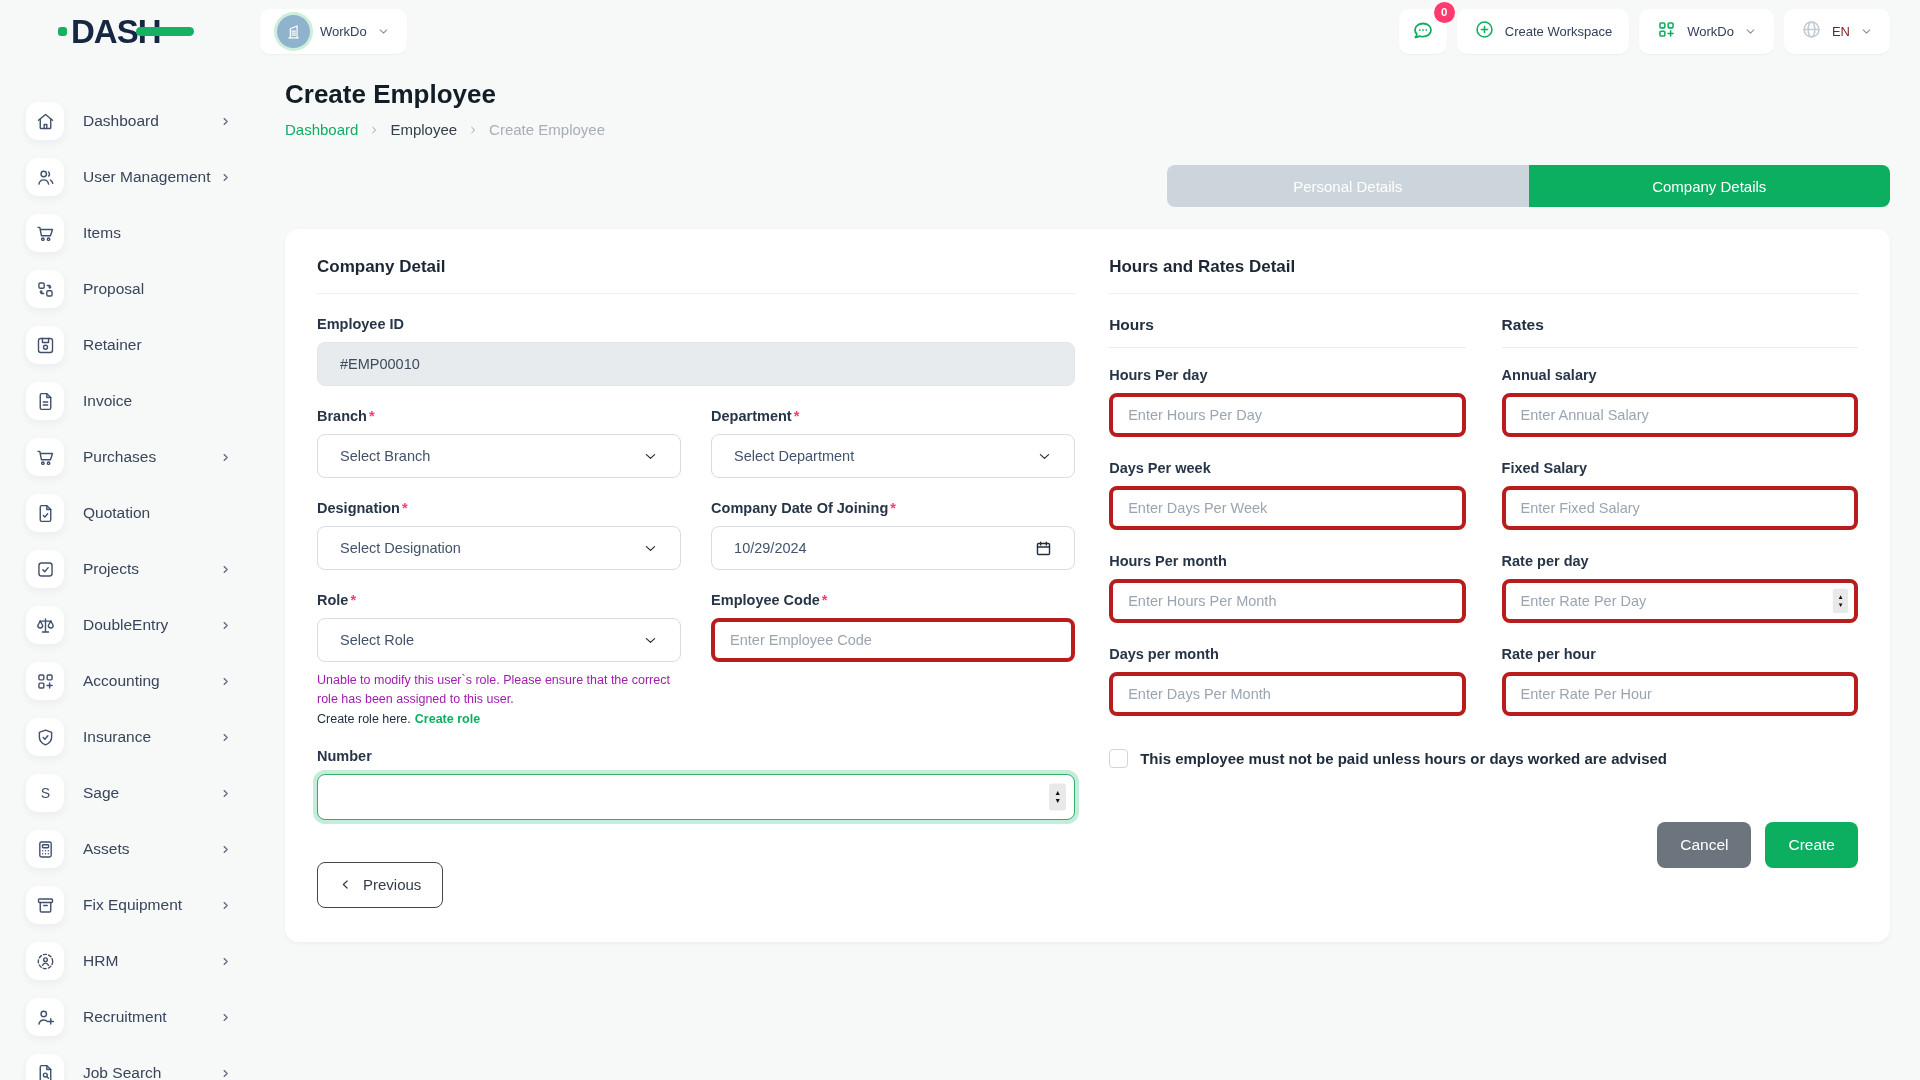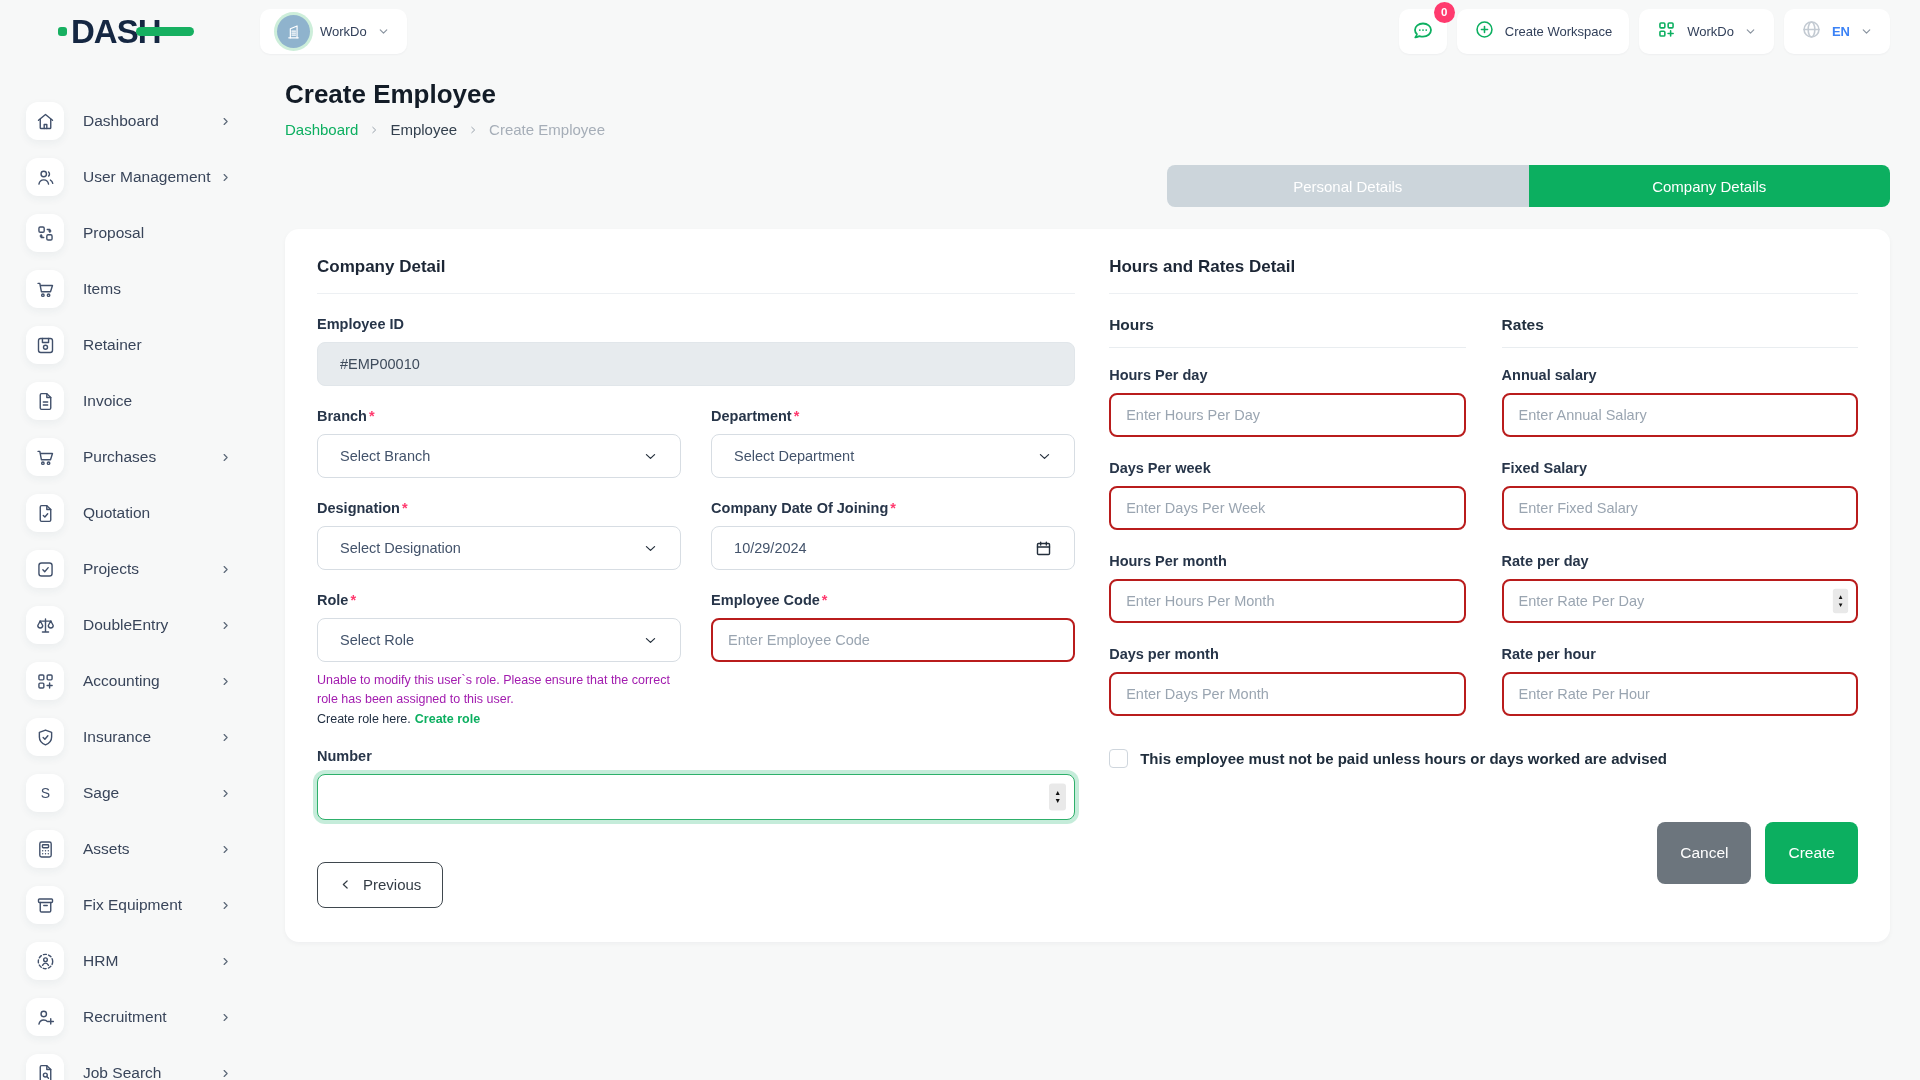--- a/index.html
+++ b/index.html
@@ -40,21 +40,21 @@
     box-shadow: 0 1px 2px rgba(20,30,50,.04); cursor: pointer; color: #0caf60;
   }
   .icon-btn svg { width: 24px; height: 24px; }
   .badge {
     position: absolute; top: -7px; right: -8px; min-width: 21px; height: 21px;
     background: #ff3a6e; border-radius: 50%; color: #fff; font-size: 11.5px; font-weight: 700;
     display: flex; align-items: center; justify-content: center;
   }
   .green-ic { color: #0caf60; } .green-ic svg { width: 21px; height: 21px; }
   .gray-ic { color: #c3cad2; } .gray-ic svg { width: 21px; height: 21px; }
-  .lang-code { color: #3b82f6; font-weight: 700; }
+  .lang-code { color: #7f1d1d; font-weight: 400; }
 
   
   .sidebar { position: absolute; top: 62px; left: 0; width: 260px; height: 1018px; overflow: hidden; }
   .sidebar nav { padding: 36px 28px 0 26px; }
   .side-item { display: flex; align-items: center; height: 46px; margin-bottom: 10px; cursor: pointer; }
   .side-icon {
     width: 38px; height: 38px; border-radius: 12px; background: #fff; flex-shrink: 0;
     display: flex; align-items: center; justify-content: center; color: #41506b;
     box-shadow: 0 3px 8px rgba(40,60,90,.06);
   }
@@ -95,21 +95,21 @@
   .input, .select {
     height: 44px; border: 1px solid #d7dde3; border-radius: 8px; background: #fff;
     display: flex; align-items: center; justify-content: space-between;
     padding: 0 22px; font-size: 14.5px; color: #43536b; cursor: pointer;
   }
   .input.disabled { background: #e7ebee; border-color: #e1e6ea; color: #3f4c5c; cursor: default; width: 100%; font-family: inherit; }
   .select svg, .cal-ic { width: 15px; height: 15px; color: #242f3c; flex-shrink: 0; }
   .select svg path, .cal-ic * { fill: none; stroke: currentColor; stroke-width: 2; stroke-linecap: round; stroke-linejoin: round; }
   .cal-ic { width: 17px; height: 17px; }
   input.text-input {
-    width: 100%; height: 44px; border: 2px solid #b91c1c; border-radius: 8px;
+    width: 100%; height: 44px; border: 4px solid #b91c1c; border-radius: 8px;
     padding: 8px 15px; font-size: 14.5px; color: #4d7c0f; font-family: inherit; outline: none; background: #fff;
   }
   input::placeholder { color: #9aa5b1; }
 
   .role-note { font-size: 12.5px; color: #a21caf; line-height: 1.5; margin-top: 9px; }
   .role-helper { font-size: 12.5px; color: #223043; margin-top: 3px; }
   .role-helper a { color: #0caf60; font-weight: 700; margin-left: 4px; text-decoration: none; cursor: pointer; }
 
   .number-group { margin-bottom: 42px; }
   .input-wrap { position: relative; }
@@ -135,21 +135,21 @@
   .hr-grid { display: grid; grid-template-columns: 1fr 1fr; column-gap: 36px; }
   .hr-head { font-size: 15.5px; font-weight: 700; color: #22303f; padding-bottom: 13px; border-bottom: 1px solid #e9edf0; margin-bottom: 19px; }
   .field { margin-bottom: 23px; }
 
   .checkbox-row { display: flex; align-items: center; gap: 12px; margin-top: 10px; font-size: 15px; font-weight: 600; color: #202e3d; cursor: pointer; }
   .checkbox-row input {
     width: 19px; height: 19px; appearance: none; border: 1.5px solid #cfd6dd; border-radius: 4px;
     background: #fff; cursor: pointer; flex-shrink: 0;
   }
   .btn-row { display: flex; justify-content: flex-end; gap: 14px; margin-top: 54px; }
-  .btn { height: 62px; padding: 0 23px; border: none; border-radius: 8px; color: #fff; font-size: 15.5px; font-weight: 500; font-family: inherit; cursor: pointer; }
+  .btn { height: 46px; padding: 0 23px; border: none; border-radius: 8px; color: #fff; font-size: 15.5px; font-weight: 500; font-family: inherit; cursor: pointer; }
   .btn-cancel { background: #6c757d; }
   .btn-create { background: #0caf60; }
 </style>
 </head>
 <body>
 
 <div class="app">
 
   <header class="topbar">
     <div class="logo">
@@ -249,41 +249,41 @@
           </span>
     <span class="side-label">User Management</span>
     <svg class="side-chevron" viewBox="0 0 24 24">
             <path d="M9.5 6.5L15 12l-5.5 5.5"></path>
           </svg>
   </div>
 
   <div class="side-item">
     <span class="side-icon">
             <svg class="ic" viewBox="0 0 24 24">
+              <path d="M3.5 5h2l1.8 9.5h10.4L20 7.5H6.2"></path>
+              <circle cx="9" cy="18.5" r="1.4"></circle>
+              <circle cx="15.5" cy="18.5" r="1.4"></circle>
+            </svg>
+          </span>
+    <span class="side-label">Items</span>
+    <svg class="side-chevron" viewBox="0 0 24 24" style="visibility: hidden;">
+            <path d="M9.5 6.5L15 12l-5.5 5.5"></path>
+          </svg>
+  </div>
+
+  <div class="side-item">
+    <span class="side-icon">
+            <svg class="ic" viewBox="0 0 24 24">
               <rect x="4.5" y="4.5" width="6" height="6" rx="1.5"></rect>
               <rect x="13.5" y="13.5" width="6" height="6" rx="1.5"></rect>
               <path d="M14 7.5h3v3.2M16 9.2l1-.9 1 .9"></path>
               <path d="M10 16.5H7v-3.2M8 14.8l-1 .9-1-.9"></path>
             </svg>
           </span>
     <span class="side-label">Proposal</span>
-    <svg class="side-chevron" viewBox="0 0 24 24" style="visibility: hidden;">
-            <path d="M9.5 6.5L15 12l-5.5 5.5"></path>
-          </svg>
-  </div>
-
-  <div class="side-item">
-    <span class="side-icon">
-            <svg class="ic" viewBox="0 0 24 24">
-              <path d="M3.5 5h2l1.8 9.5h10.4L20 7.5H6.2"></path>
-              <circle cx="9" cy="18.5" r="1.4"></circle>
-              <circle cx="15.5" cy="18.5" r="1.4"></circle>
-            </svg>
-          </span>
-    <span class="side-label">Items</span>
     <svg class="side-chevron" viewBox="0 0 24 24" style="visibility: hidden;">
             <path d="M9.5 6.5L15 12l-5.5 5.5"></path>
           </svg>
   </div>
 
   <div class="side-item">
     <span class="side-icon">
             <svg class="ic" viewBox="0 0 24 24">
               <rect x="4" y="4" width="16" height="16" rx="2.5"></rect>
               <path d="M8.5 4v4.5h7V4"></path>

